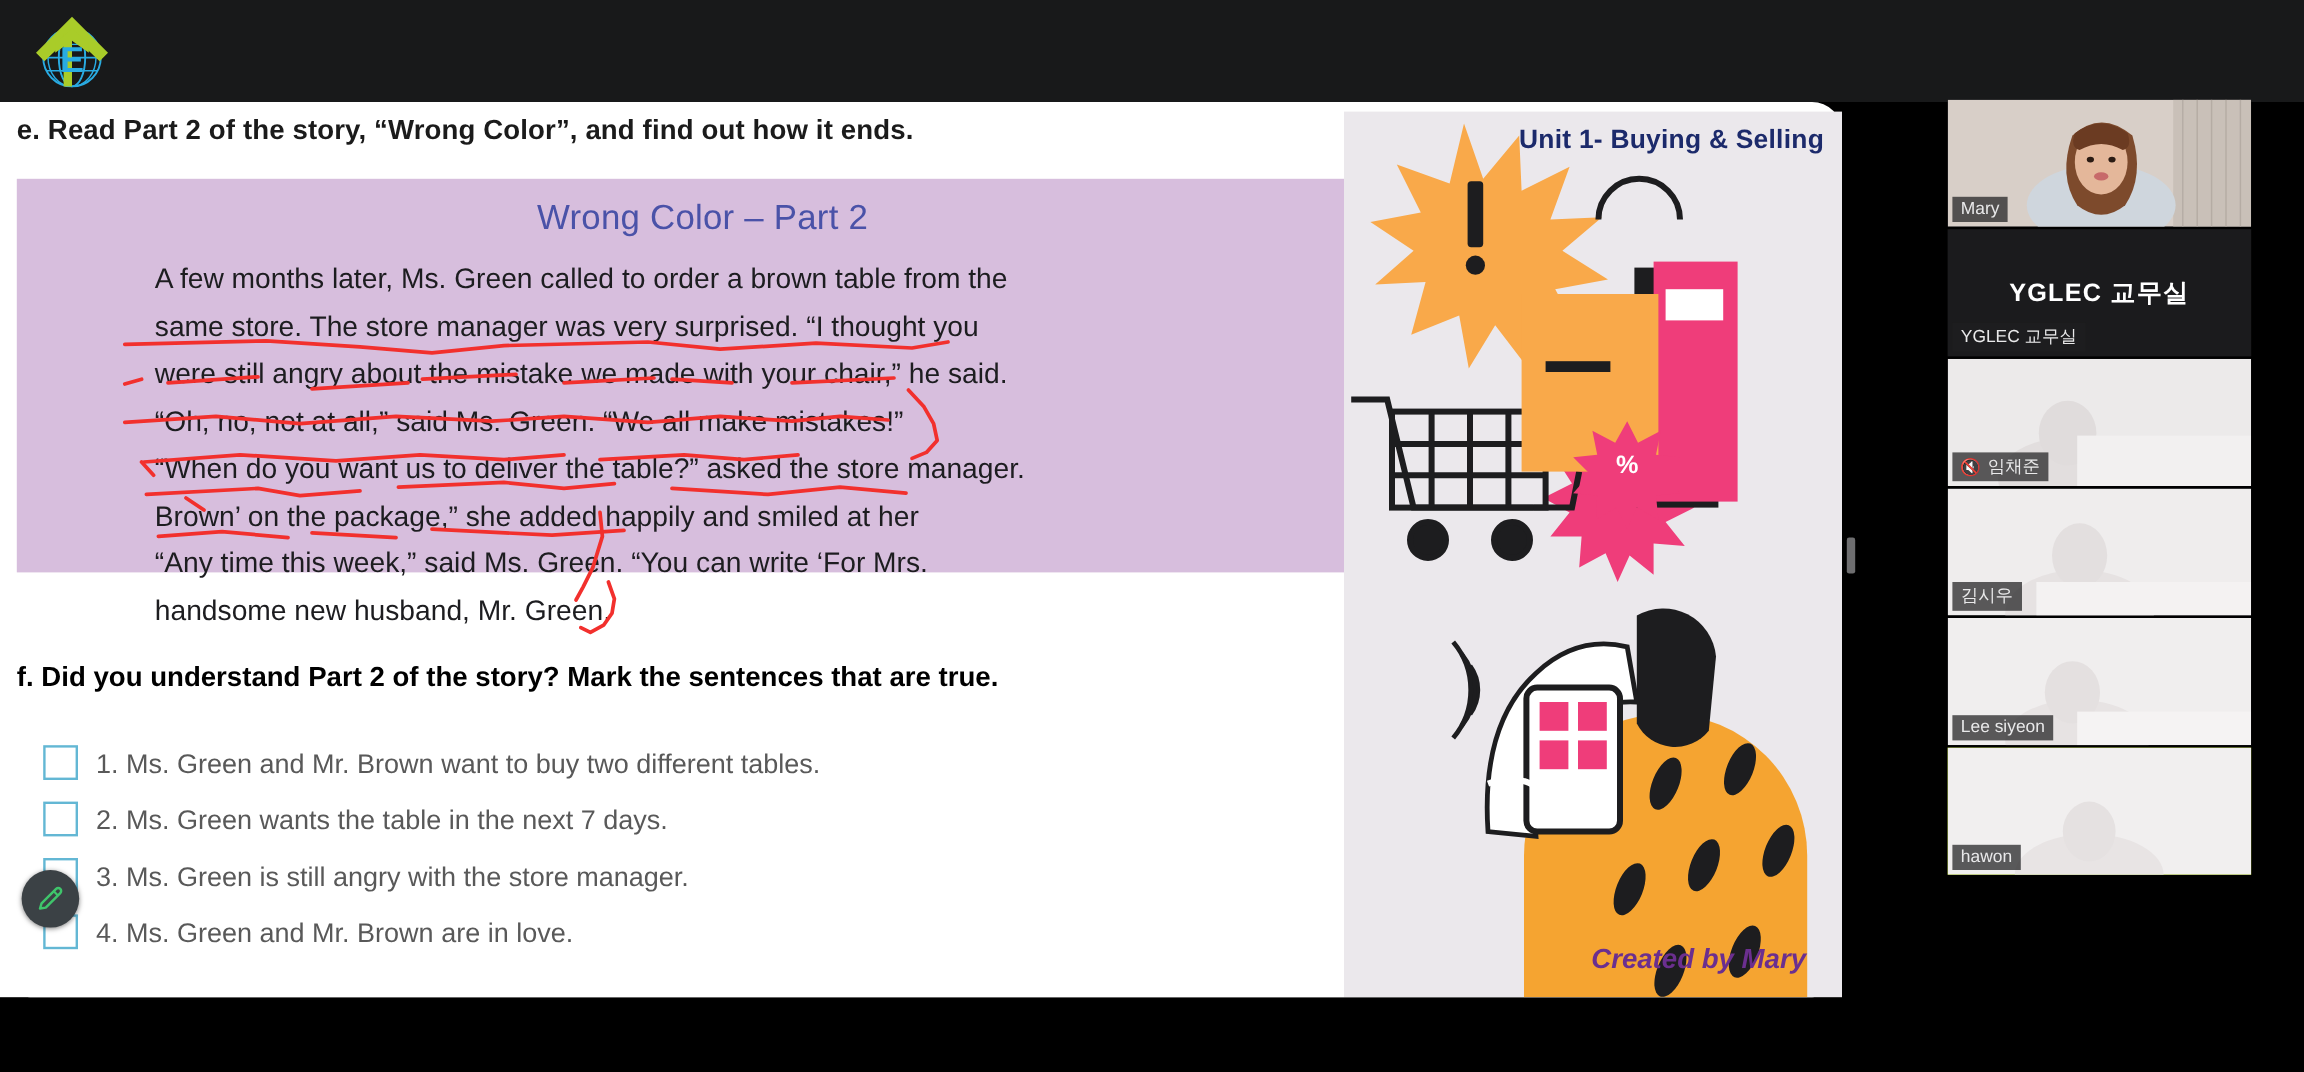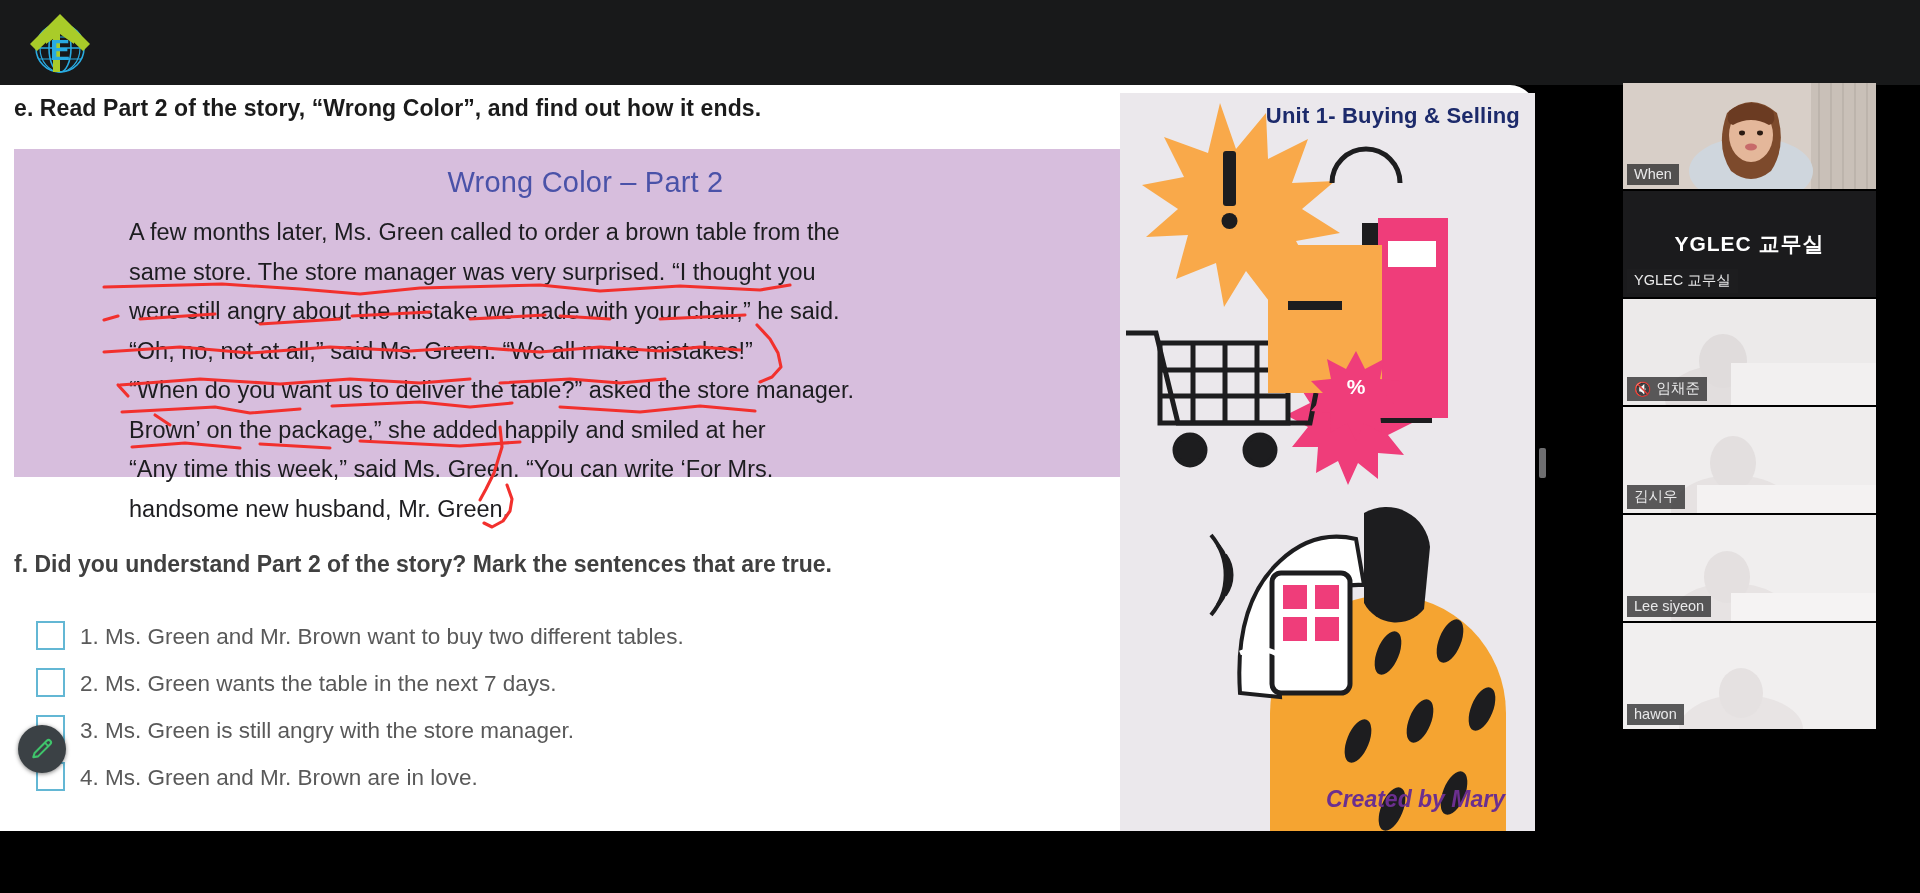--- a/index.html
+++ b/index.html
@@ -39,21 +39,21 @@
   .story-title {
     text-align: center; color: #4a52a8; font-size: 29px;
     padding-top: 17px; letter-spacing: .2px;
   }
   .story-body {
     margin: 14px 100px 0 115px;
     font-size: 23.5px; line-height: 39.5px; color: #1d1d20;
   }
   .q-f {
     position: absolute; left: 14px; top: 466px;
-    font-size: 23px; font-weight: bold; color: #404040; white-space: nowrap;
+    font-size: 23px; font-weight: bold; color: #000000; white-space: nowrap;
   }
   .choices { position: absolute; left: 36px; top: 518px; width: 1040px; }
   .choice { display: flex; align-items: flex-end; height: 47px; }
   .cbox {
     width: 29px; height: 29px; border: 2.5px solid #63b7d4;
     background: #fff; flex: 0 0 29px; margin-right: 15px;
   }
   .ctext { font-size: 22.5px; color: #595959; }
 
   
@@ -287,21 +287,21 @@
         </g>
         <ellipse cx="128" cy="88" rx="62" ry="34" fill="#cfd6dd"></ellipse>
         <path d="M104 30 q24 -22 50 0 q10 34 -6 58 q-20 16 -40 0 q-16 -24 -4 -58z" fill="#7d4a2c"></path>
         <ellipse cx="128" cy="52" rx="22" ry="27" fill="#e4b79a"></ellipse>
         <path d="M106 28 q22 -16 44 0 q4 12 -4 14 q-18 -10 -36 0 q-8 -2 -4 -14z" fill="#6b3b22"></path>
         <ellipse cx="119" cy="50" rx="3" ry="2.4" fill="#2b1b13"></ellipse>
         <ellipse cx="137" cy="50" rx="3" ry="2.4" fill="#2b1b13"></ellipse>
         <ellipse cx="128" cy="64" rx="6" ry="3.4" fill="#c76a6a"></ellipse>
       </svg>
       <div class="nametag">
-        <span>When</span>
+        <span>Mary</span>
       </div>
     </div>
 
     <div class="tile">
       <div class="tile-initials">YGLEC 교무실</div>
       <div class="nametag">
         <span>YGLEC 교무실</span>
       </div>
     </div>
 

